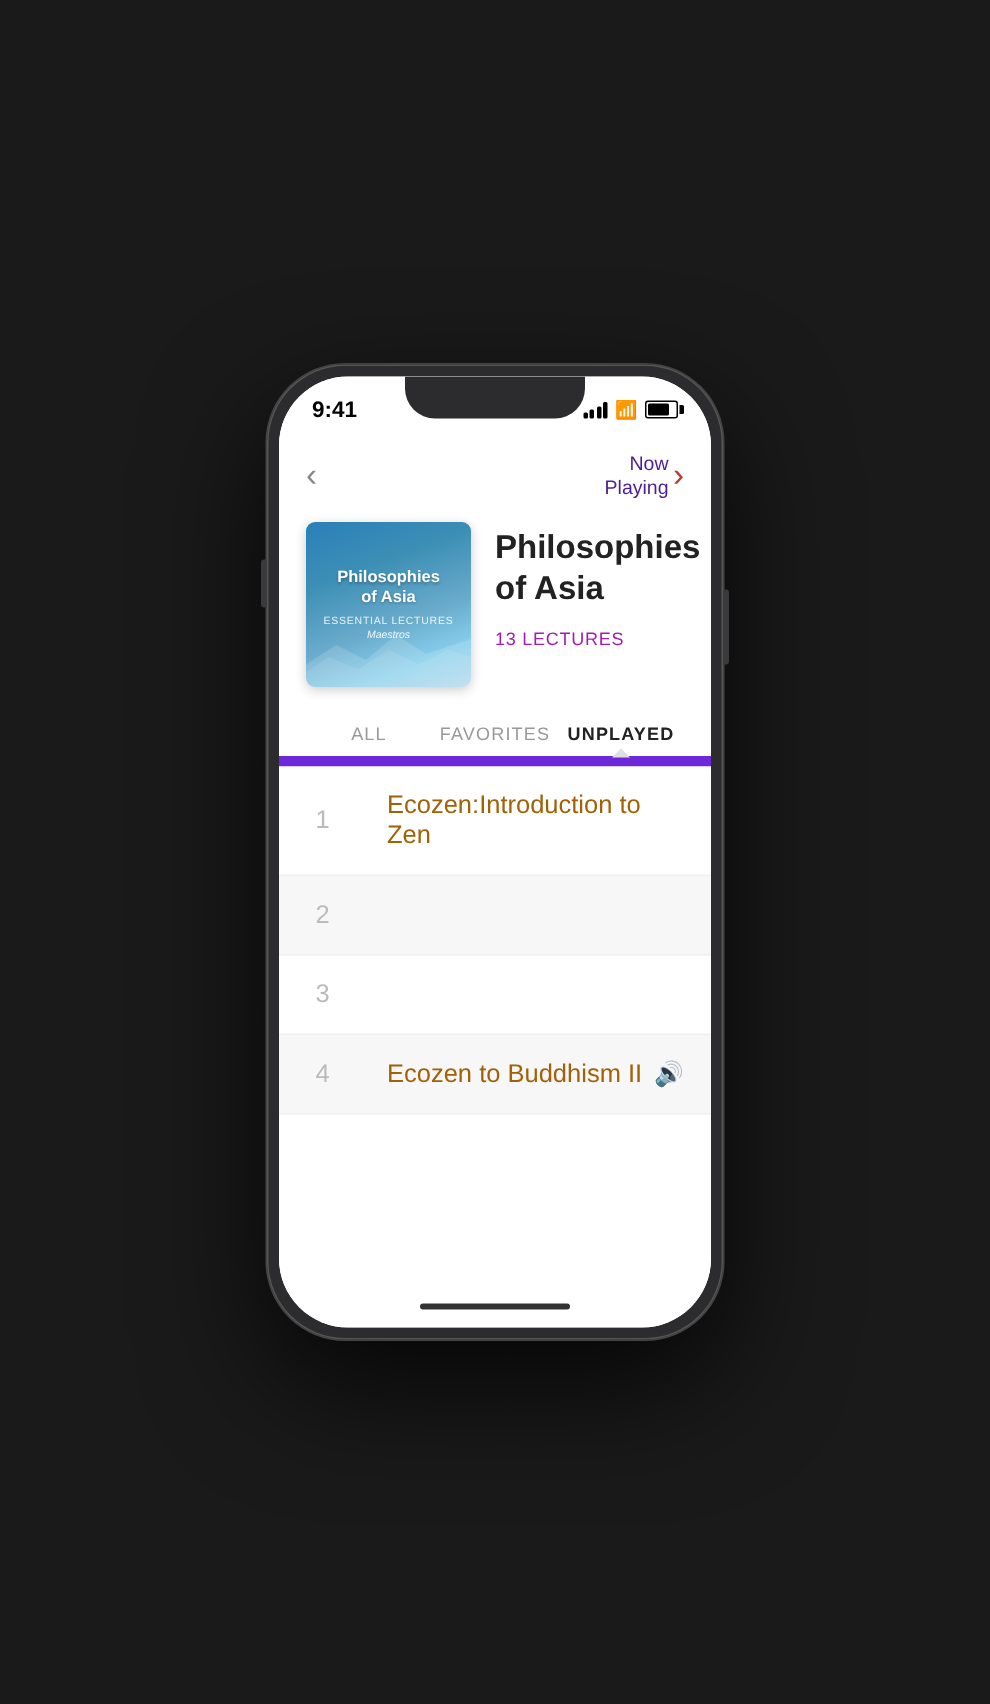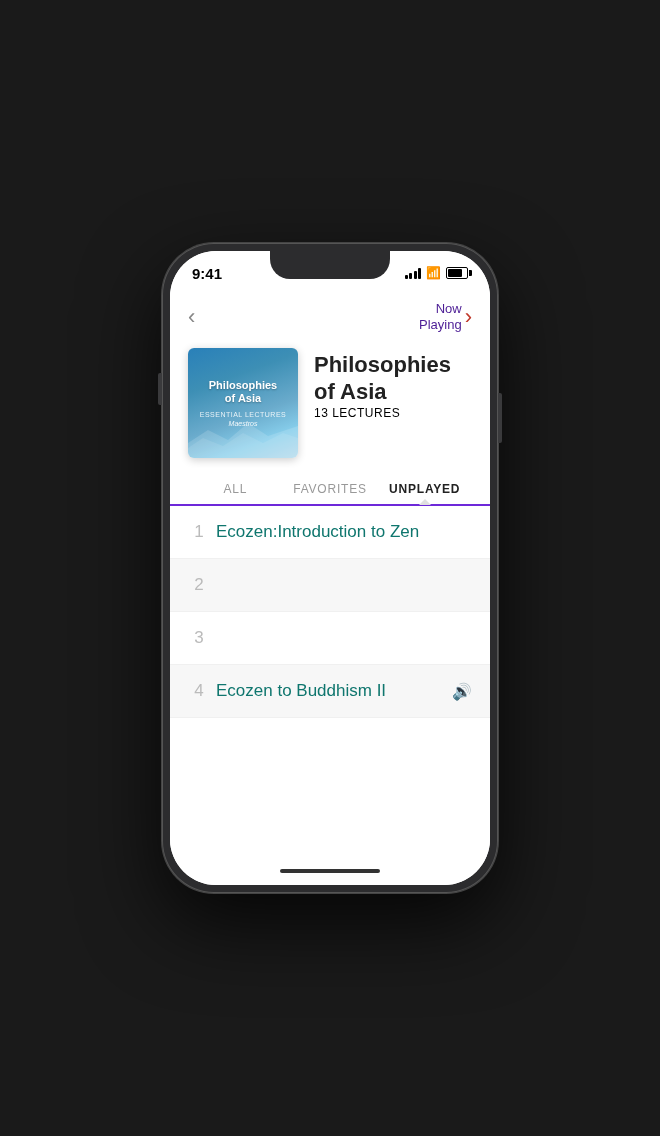--- a/index.html
+++ b/index.html
@@ -6,21 +6,21 @@
     body {
       background: #1a1a1a;
       display: flex;
       justify-content: center;
       align-items: center;
       min-height: 100vh;
       font-family: -apple-system, BlinkMacSystemFont, 'Helvetica Neue', Arial, sans-serif;
     }
 
     .phone-outer {
-      width: 336px;
+      width: 304px;
       height: 650px;
       background: #2c2c2e;
       border-radius: 52px;
       padding: 8px;
       box-shadow:
         0 0 0 1px #444,
         0 30px 80px rgba(0,0,0,0.8),
         inset 0 0 0 1px #555;
       position: relative;
     }
@@ -251,33 +251,33 @@
 
     .album-title {
       font-size: 22px;
       font-weight: 700;
       color: #222;
       line-height: 1.2;
     }
 
     .album-lectures {
       font-size: 12px;
-      color: #000000;
-      margin-top: 1px;
+      color: #a21caf;
+      margin-top: 14px;
       letter-spacing: 0.5px;
       text-transform: uppercase;
     }
 
     
     .tabs {
       display: flex;
       justify-content: center;
       gap: 0;
       padding: 0 18px;
-      border-bottom: 2px solid #6d28d9;
+      border-bottom: 7px solid #6d28d9;
       background: #fff;
       flex-shrink: 0;
     }
 
     .tab {
       flex: 1;
       text-align: center;
       padding: 10px 0 8px 0;
       font-size: 12px;
       color: #999;
@@ -326,23 +326,23 @@
     .track-number {
       font-size: 17px;
       color: #bbb;
       width: 22px;
       flex-shrink: 0;
       text-align: center;
     }
 
     .track-name {
       font-size: 17px;
-      color: #0f766e;
+      color: #a16207;
       flex: 1;
-      margin-left: 6px;
+      margin-left: 32px;
     }
 
     .track-playing-icon {
       color: #c0392b;
       font-size: 16px;
       margin-left: 8px;
     }
 
     
     .home-indicator {

